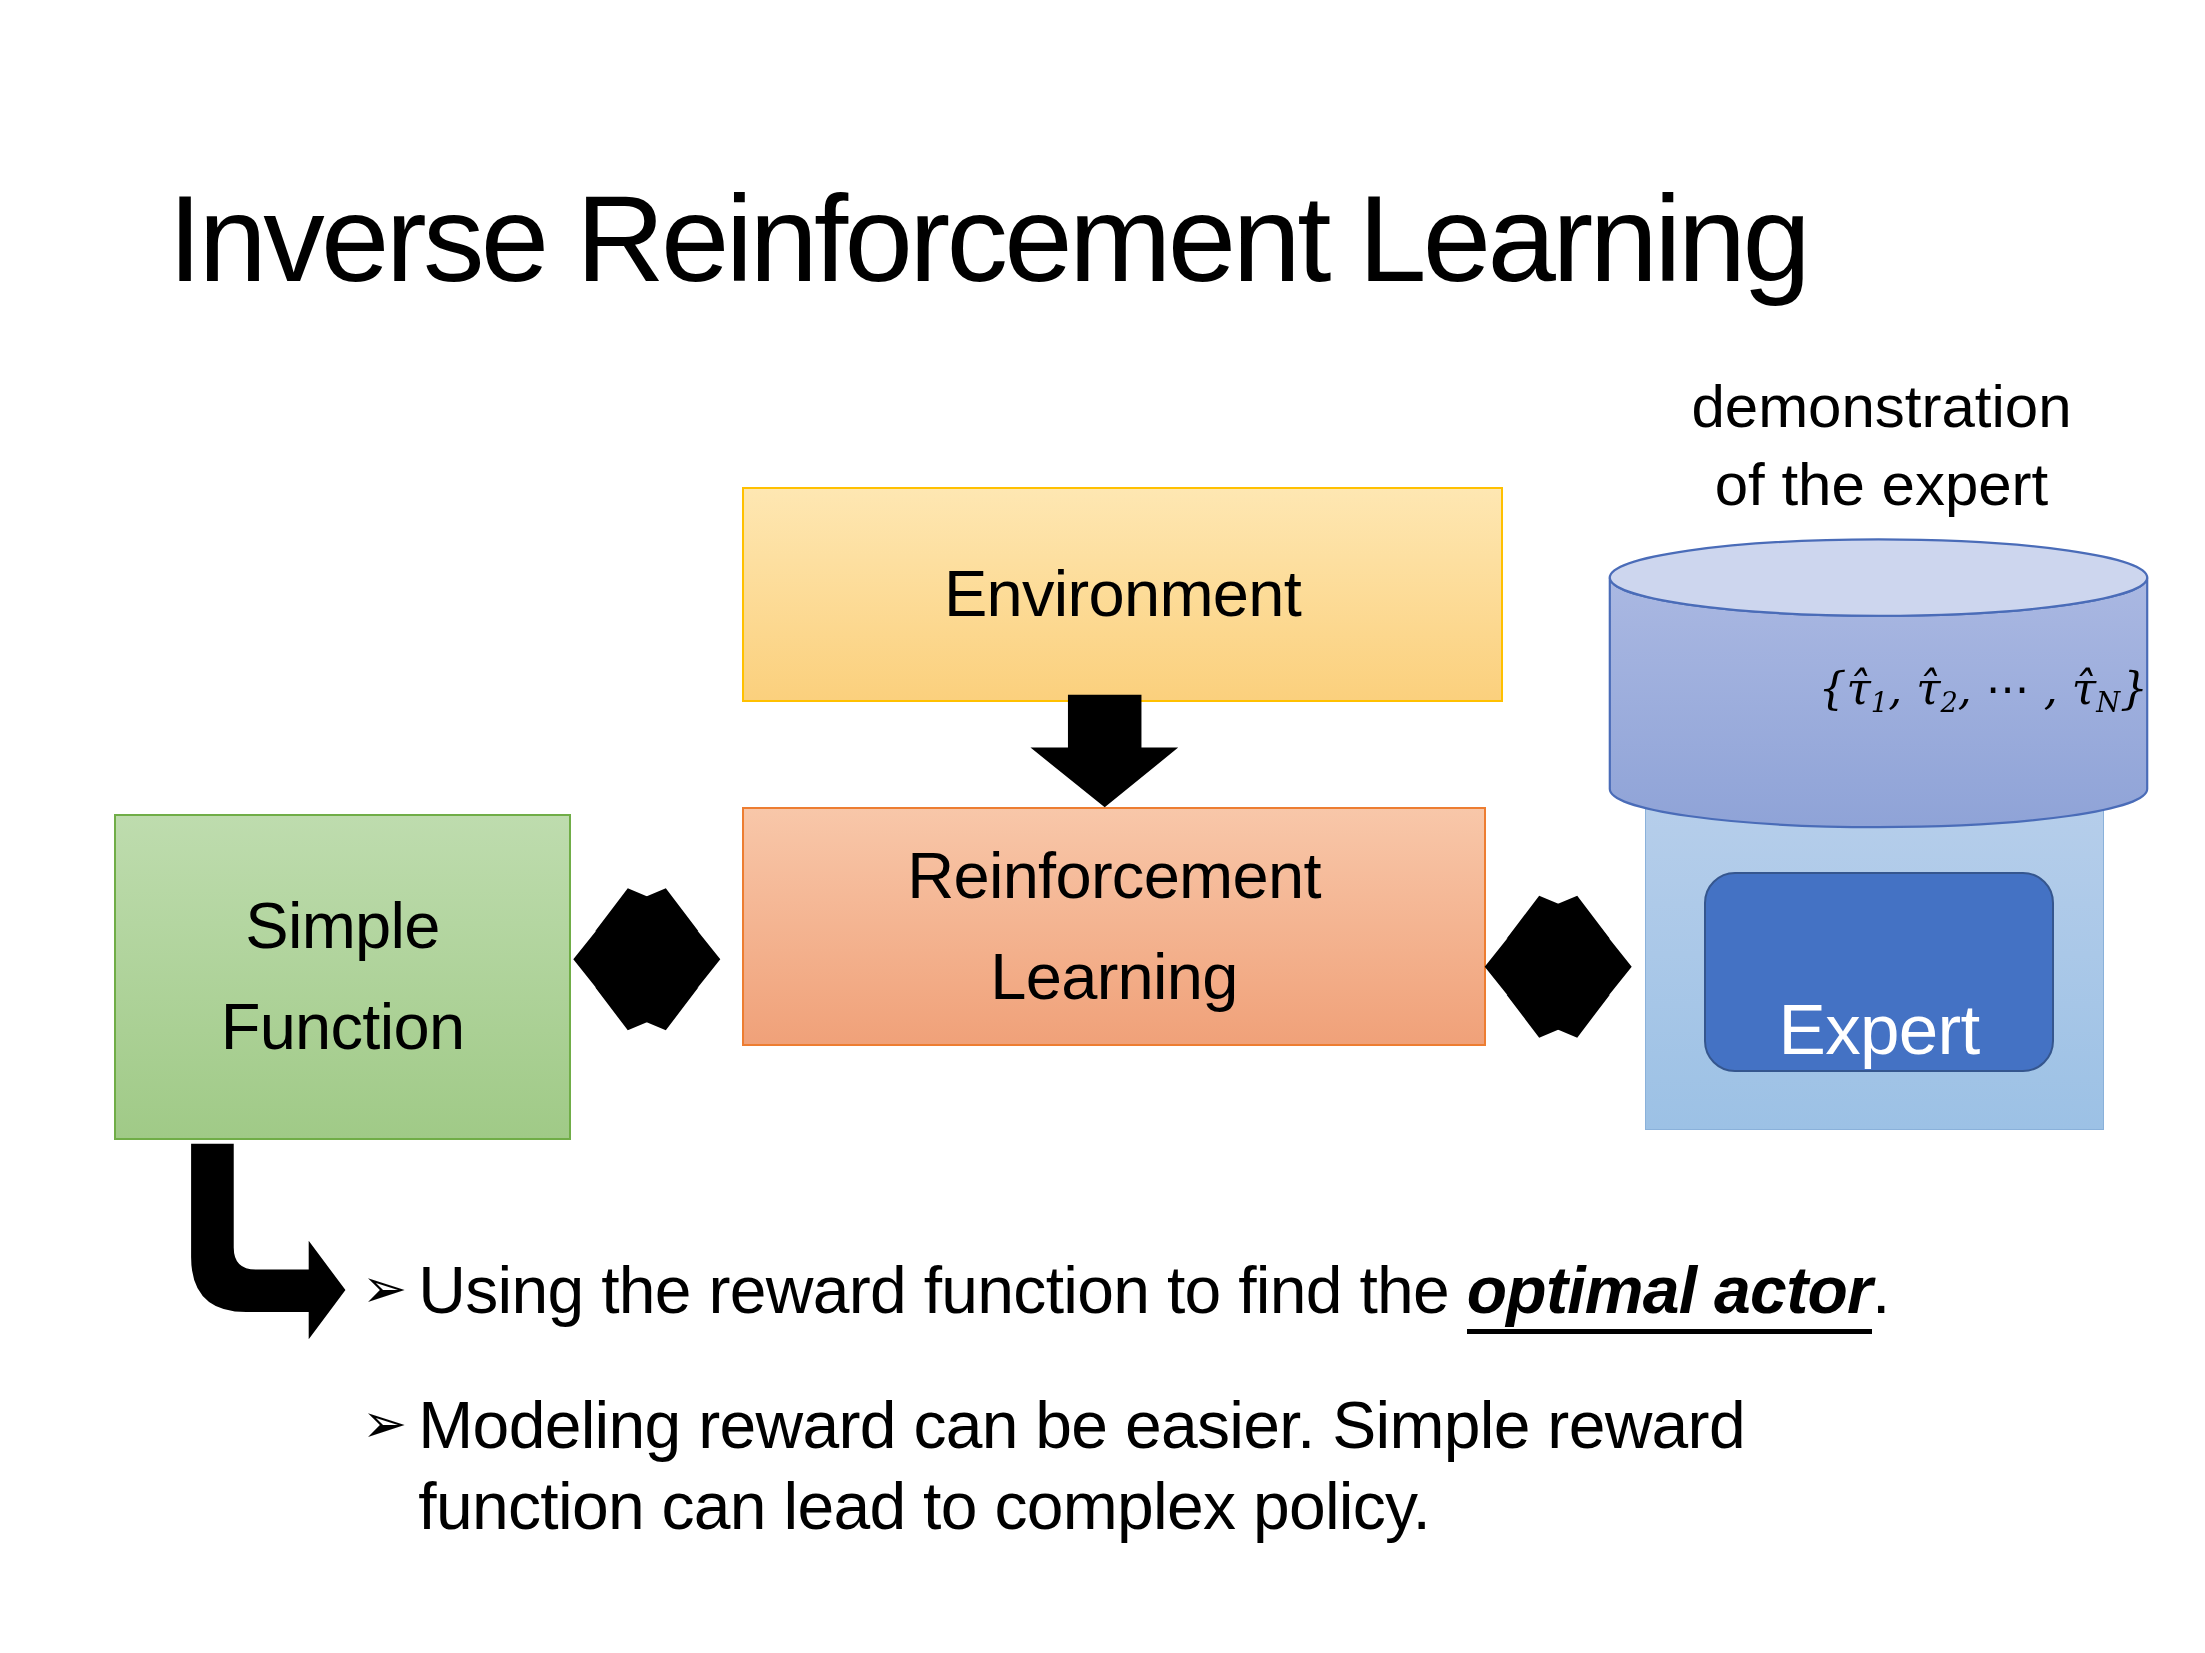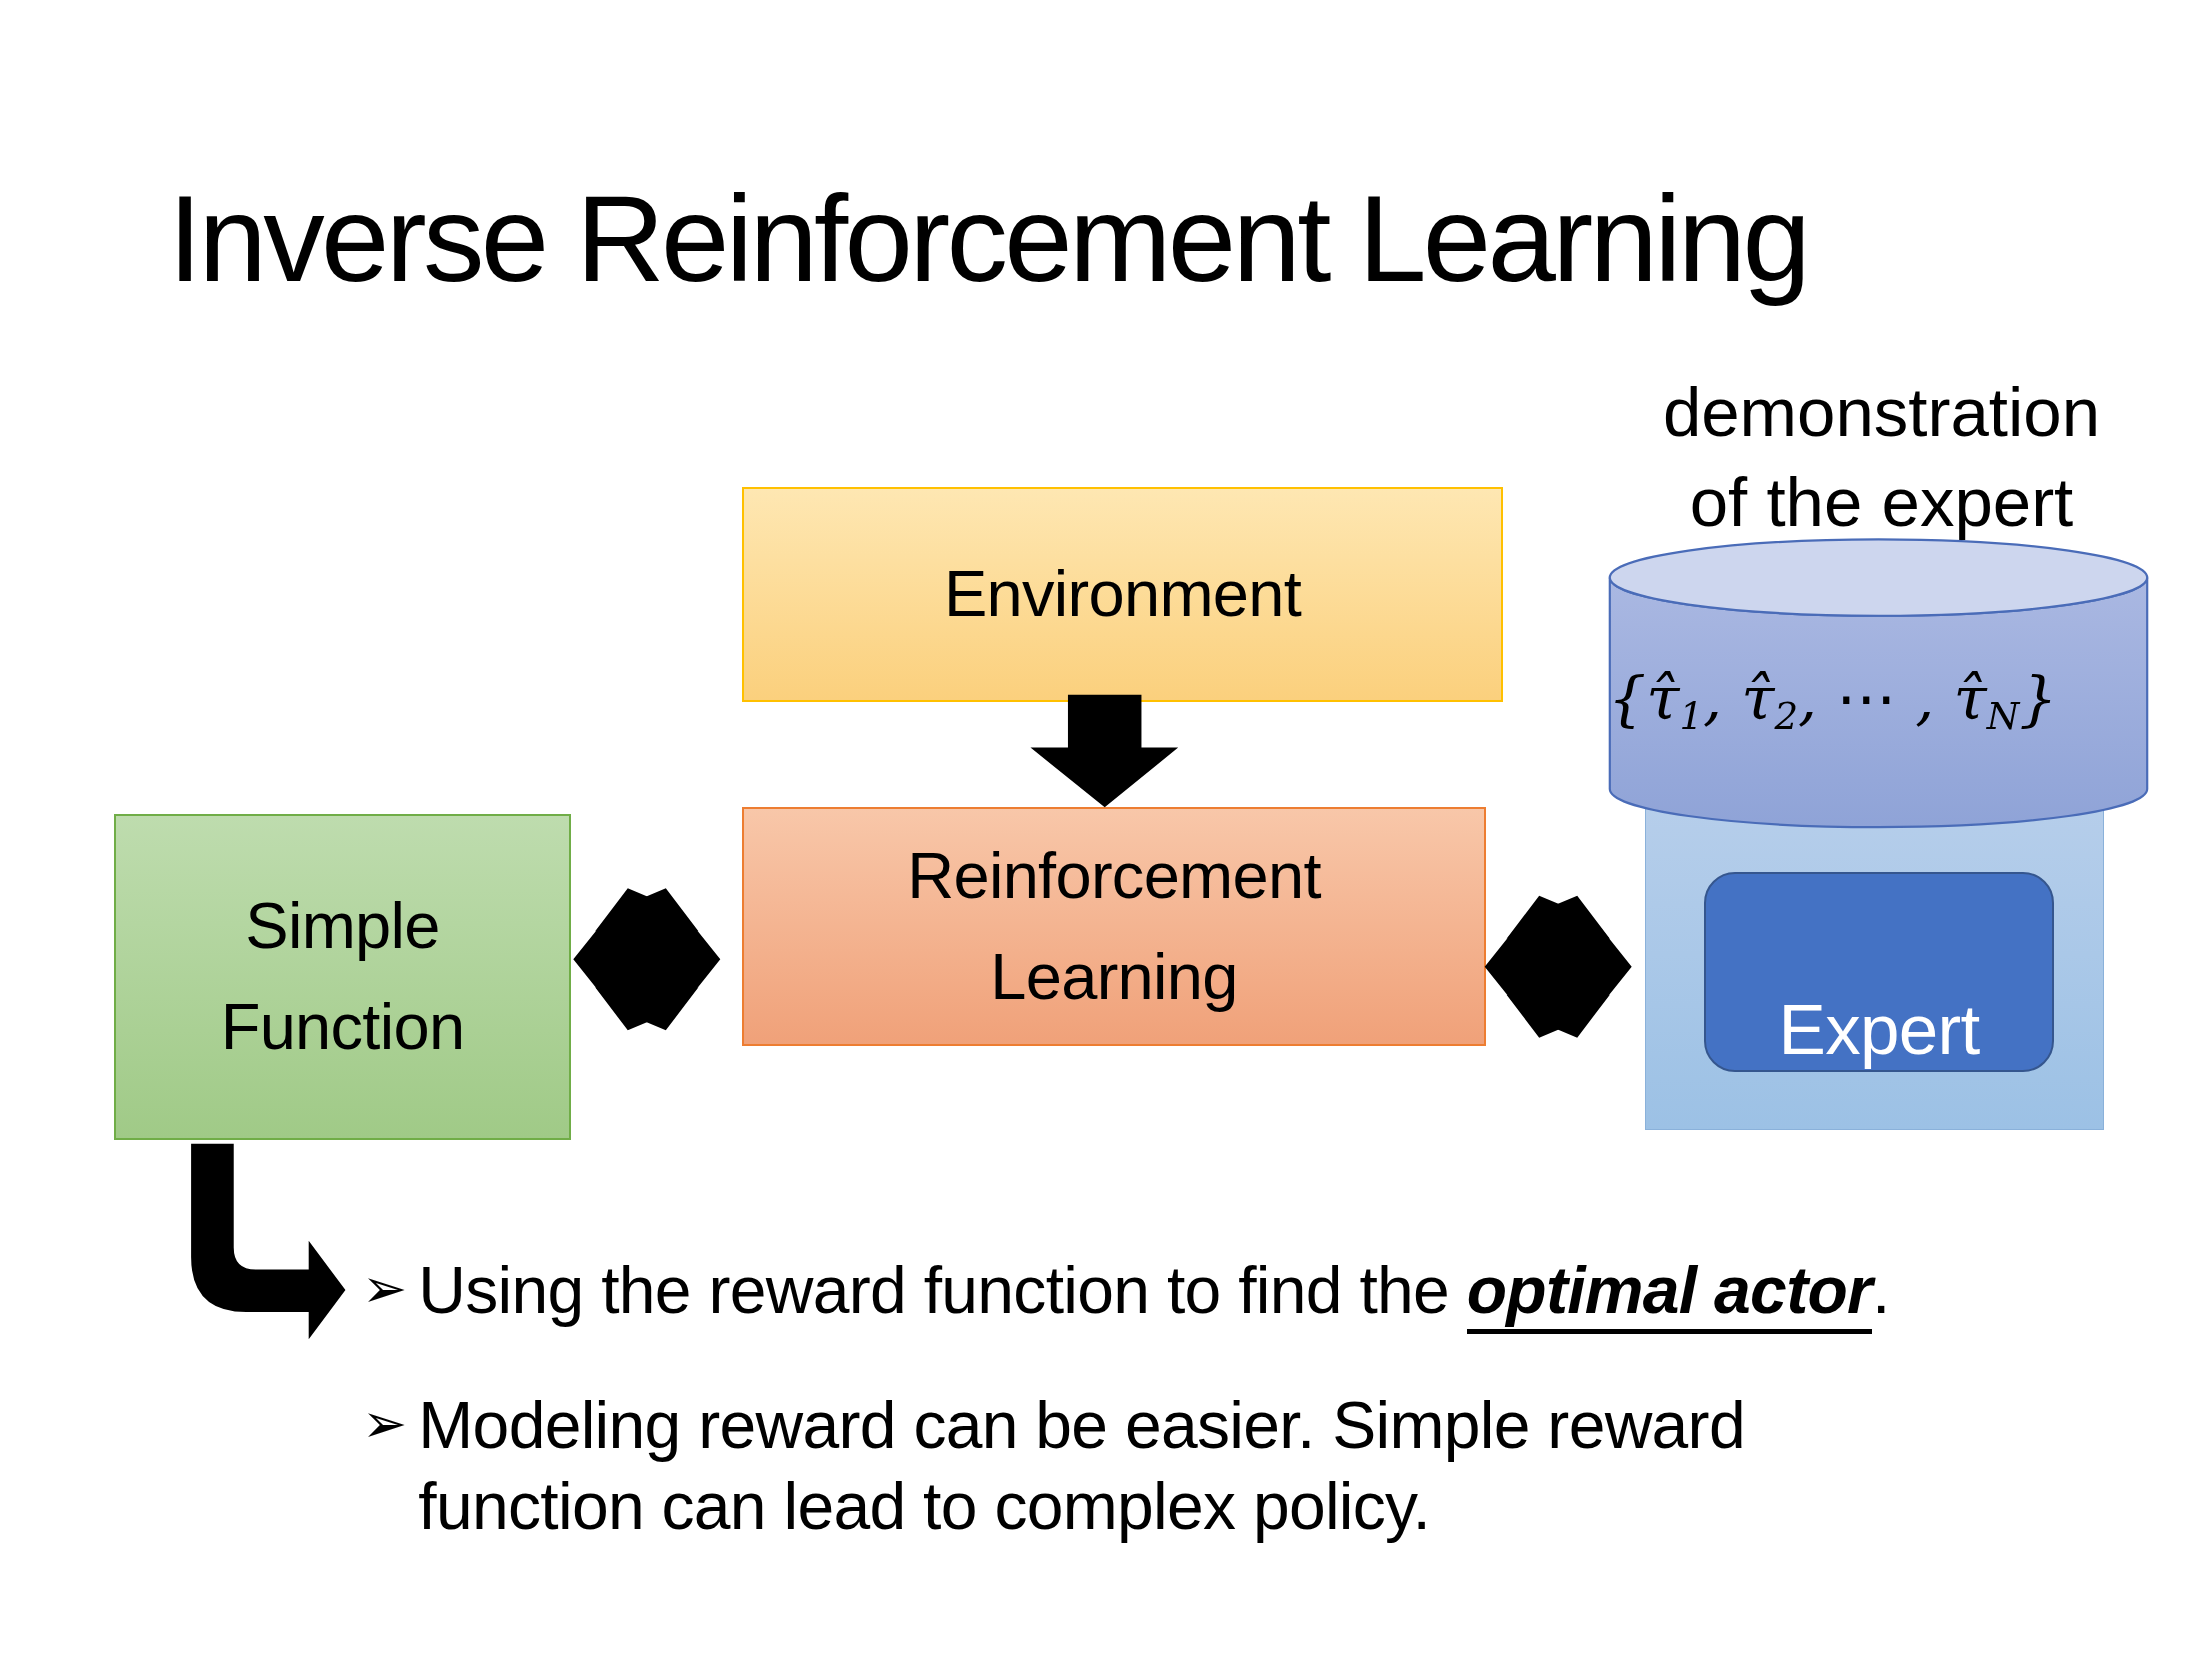--- a/index.html
+++ b/index.html
@@ -23,21 +23,21 @@
   .abs{position:absolute;}
   
   .title{
     left:168px; top:171px; width:1882px;
     font-size:123px; font-weight:400; letter-spacing:-3.7px;
     line-height:1.1; white-space:nowrap;
   }
   
   .annotation{
     left:1602px; top:368px; width:559px;
-    font-size:69px; line-height:1.3; text-align:center;
+    font-size:60px; line-height:1.3; text-align:center;
   }
   .annotation span{display:block;}
   
   .box{
     display:flex; flex-direction:column; align-items:center; justify-content:center;
     text-align:center; font-size:65px; letter-spacing:-0.7px; line-height:1.55;
   }
   .box span{display:block;}
   .env-box{
     left:742px; top:487px; width:761px; height:215px;
@@ -56,23 +56,23 @@
   }
   
   .expert-container{
     left:1645px; top:779px; width:459px; height:351px;
     background:linear-gradient(180deg,var(--expert-bg-top,#b8cfeb),var(--expert-bg-bottom,#9cc1e5));
     border:1.5px solid var(--expert-bg-border,#8ab1da);
     z-index:1;
   }
   .cylinder-svg{ left:1605px; top:535px; width:547px; height:301px; z-index:2; }
   .formula{
-    left:1608px; top:663px; width:540px; text-align:left;
+    left:1608px; top:663px; width:540px; text-align:right;
     font-family:"DejaVu Serif","DejaVu Sans",serif; font-style:italic;
-    font-size:60px; z-index:3; white-space:nowrap;
+    font-size:44px; z-index:3; white-space:nowrap;
   }
   .formula sub{ font-size:0.62em; font-style:italic; vertical-align:-0.28em; }
   .expert-btn{
     left:1704px; top:872px; width:350px; height:200px;
     background:var(--expert-btn-fill,#4472c4);
     border:2.9px solid var(--expert-btn-border,#35568e);
     border-radius:31px; color:#ffffff; font-size:71px;
     display:flex; align-items:flex-end; justify-content:center;
     z-index:3; letter-spacing:-0.7px;
   }

